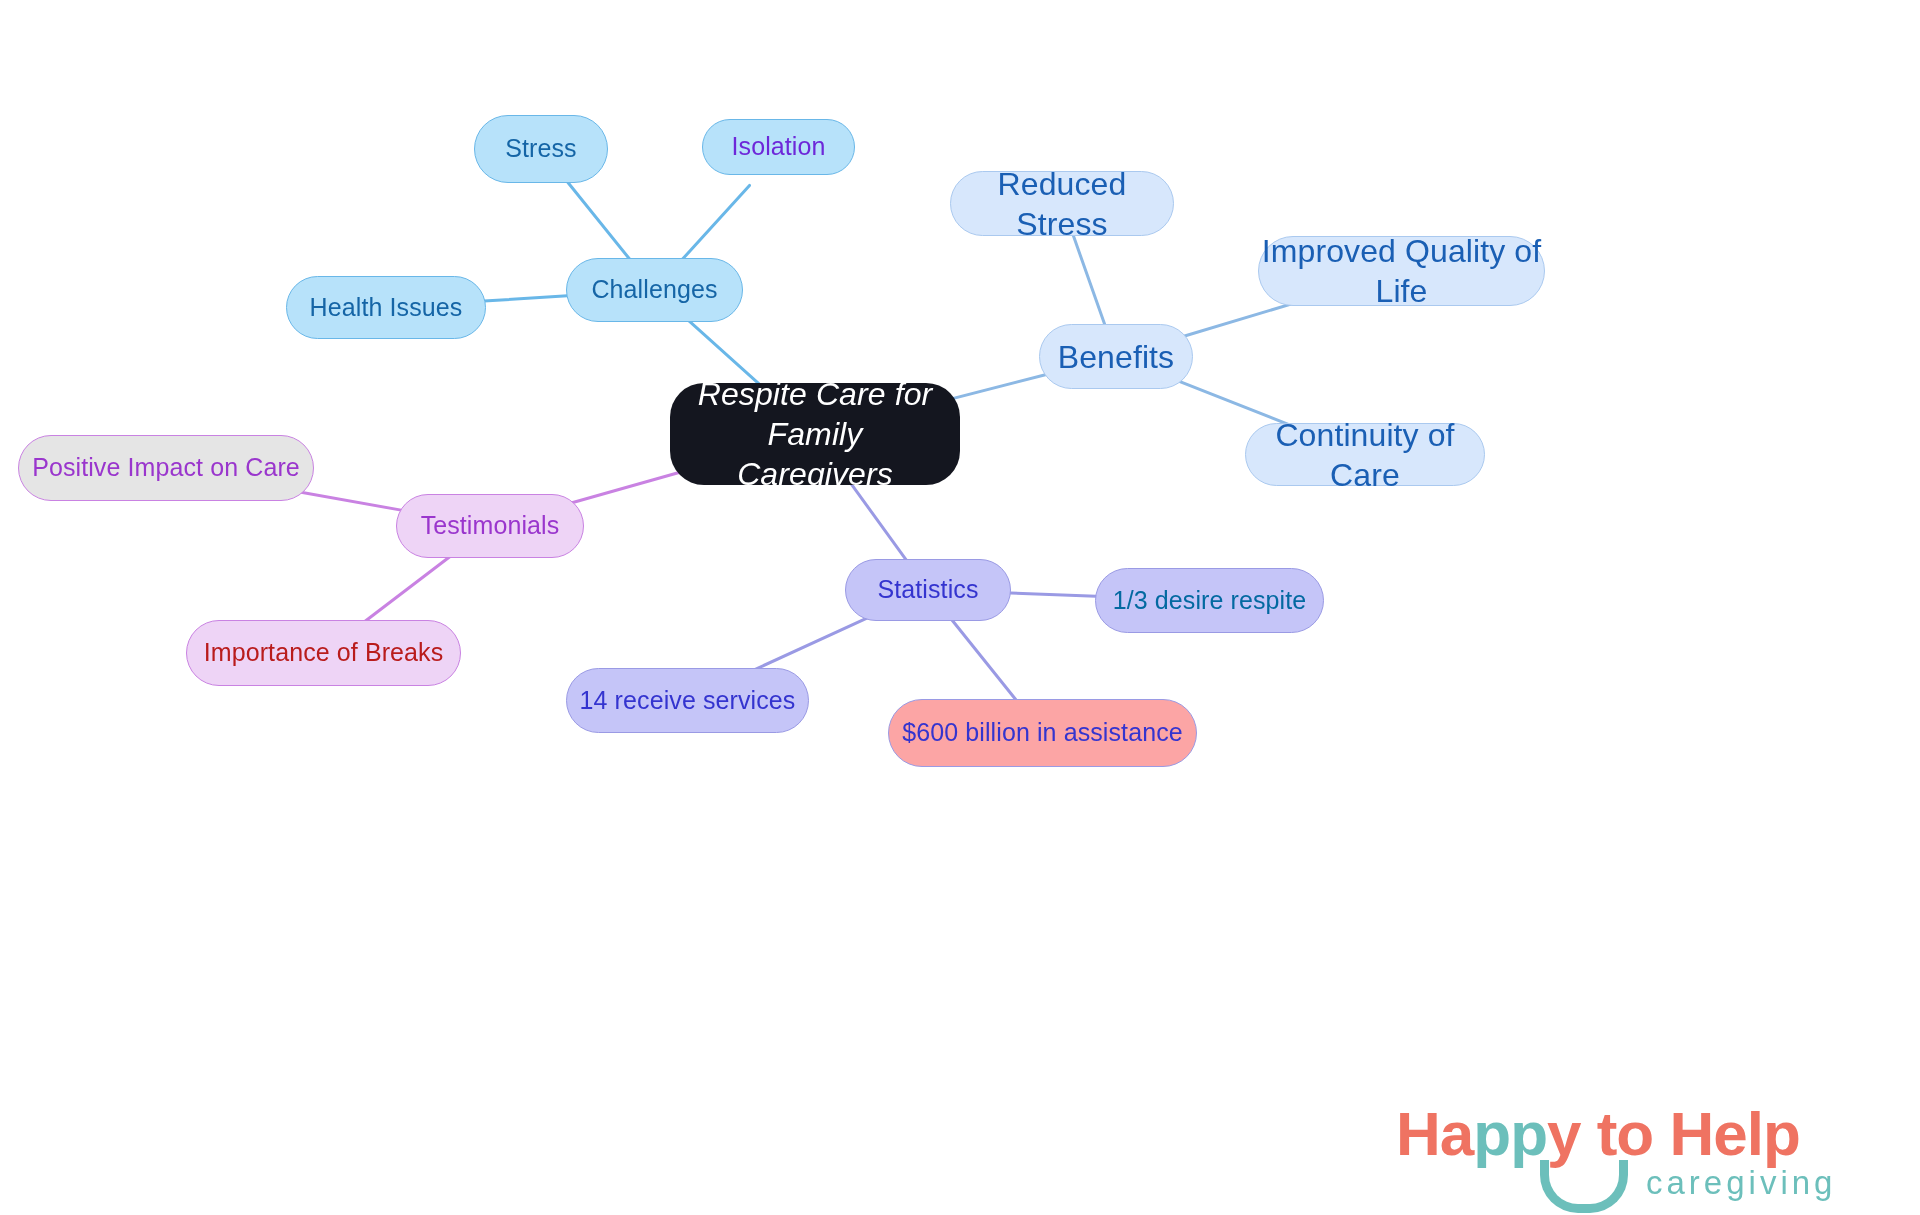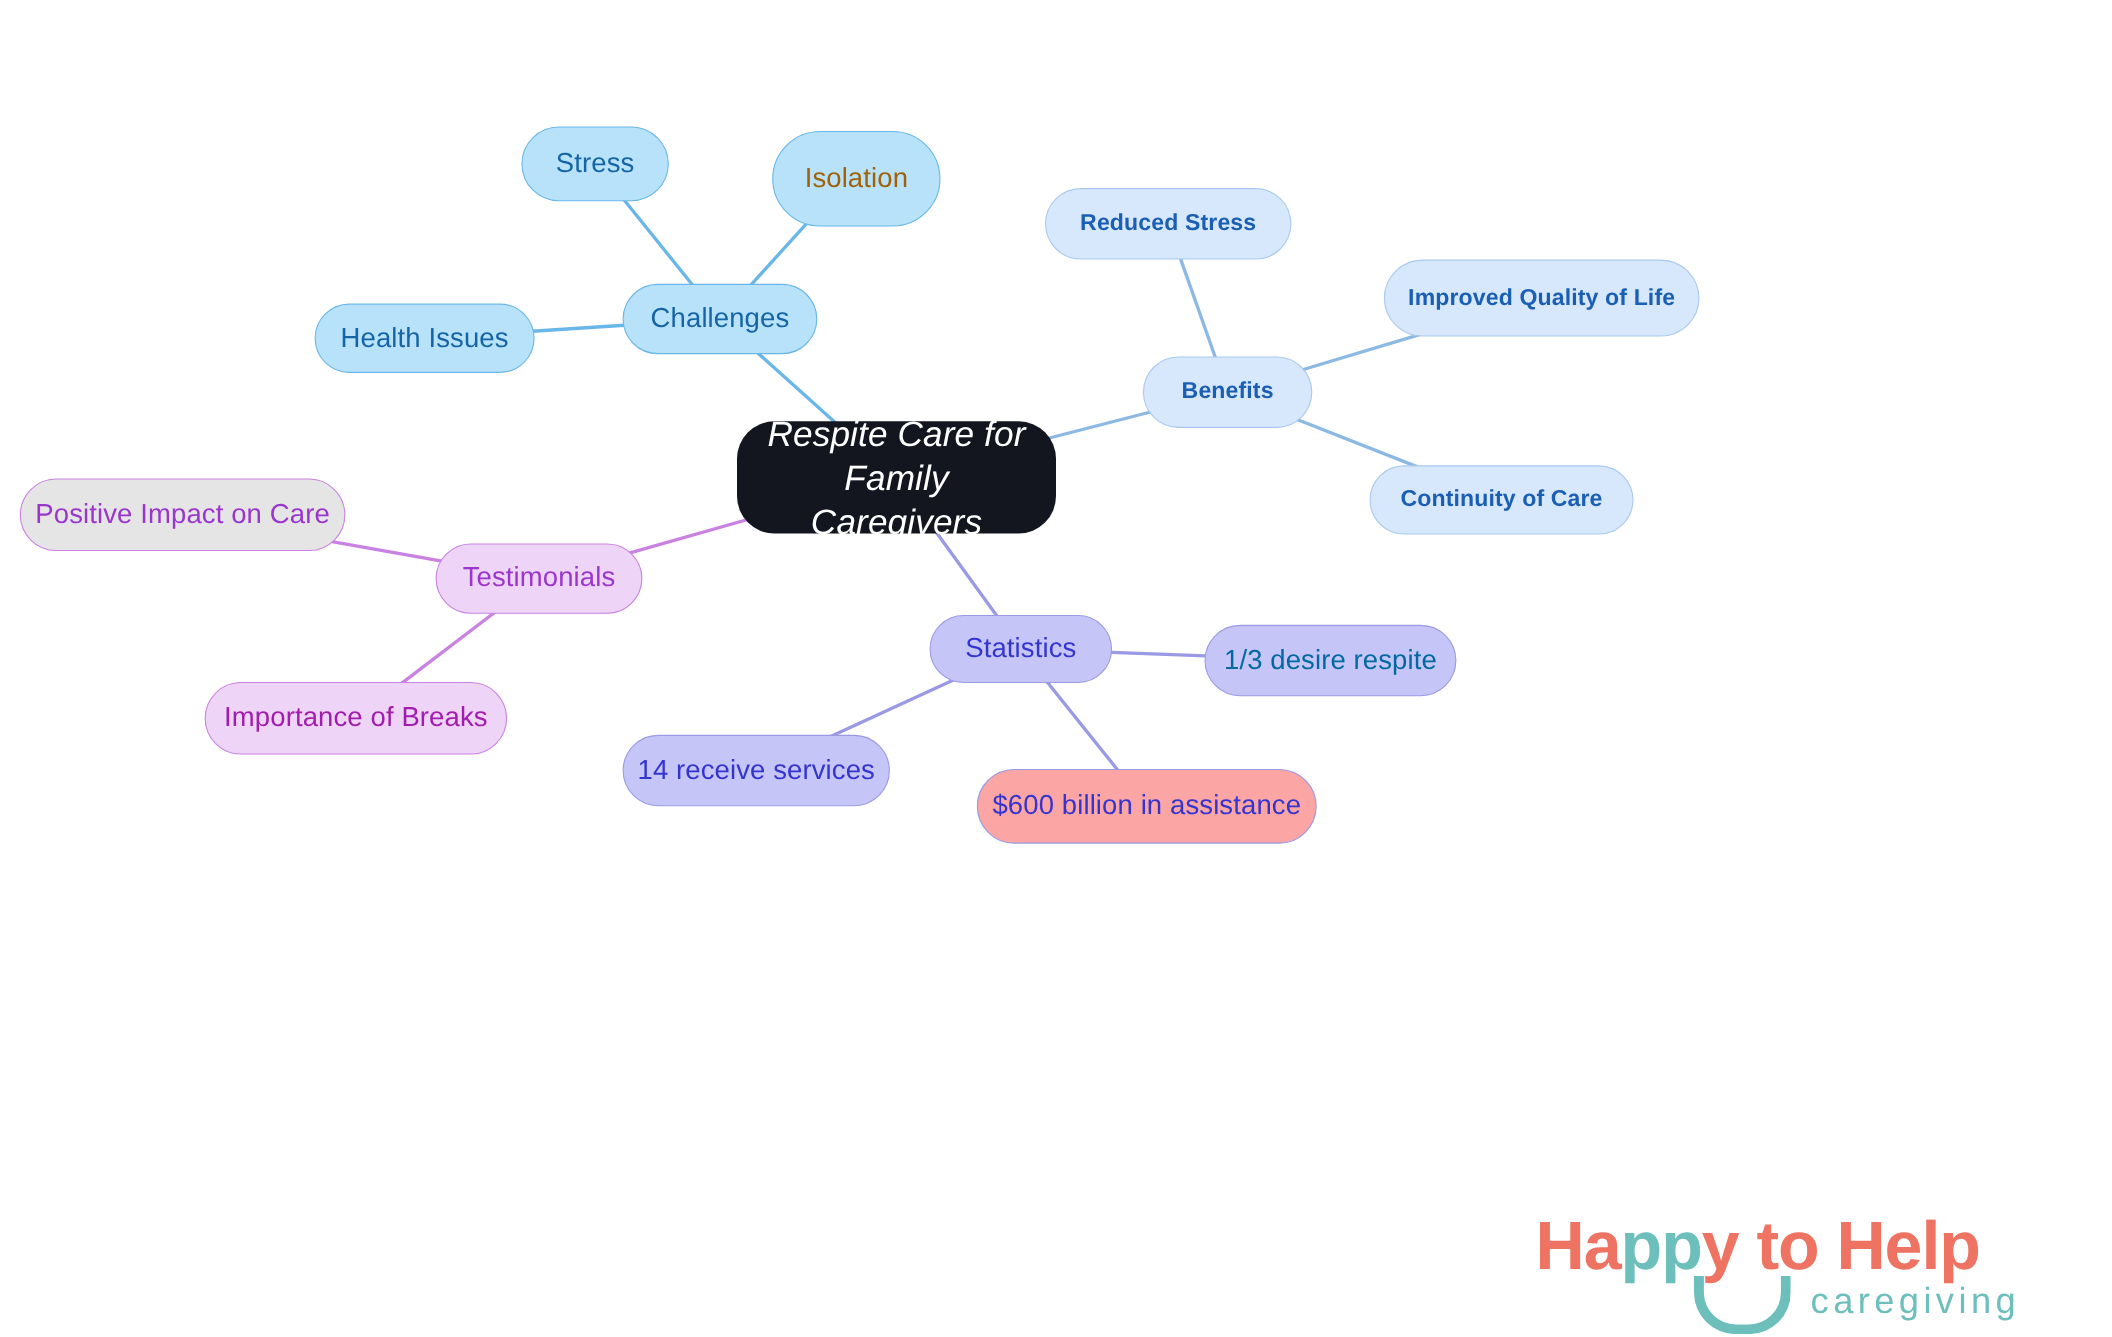--- a/index.html
+++ b/index.html
@@ -53,22 +53,21 @@
   .node.blue {
     background: #b7e2fa;
     border-color: #69b7e8;
     color: #1565a6;
     font-size: 25px;
   }
   .node.softblue {
     background: #d7e7fc;
     border-color: #aac9ef;
     color: #1a5fb4;
-    font-size: 21px;
-    font-weight: bold;
+    font-size: 32px;
   }
   .node.periwinkle {
     background: #c5c5f8;
     border-color: #9a9ae4;
     color: #3434cf;
     font-size: 25px;
   }
   .node.pink {
     background: #eed4f6;
     border-color: #c982e2;
@@ -134,33 +133,33 @@
       <line x1="951.7810233373636" y1="619.700317355834" x2="1015.689258102007" y2="699.515841996393" stroke="#9a9ae4" stroke-width="3" stroke-linecap="round"></line>
       <line x1="702.040464035561" y1="465.9762378730104" x2="562.2765599394488" y2="505.54017380175605" stroke="#c982e2" stroke-width="3" stroke-linecap="round"></line>
       <line x1="406.8016784156463" y1="511.10647329662805" x2="281.40834500595395" y2="488.6595185504485" stroke="#c982e2" stroke-width="3" stroke-linecap="round"></line>
       <line x1="451.68960032583396" y1="555.2217462980125" x2="364.76912260103205" y2="621.5214500280416" stroke="#c982e2" stroke-width="3" stroke-linecap="round"></line>
     </svg>
   <div id="nodes">
       <div class="node root" style="left: 670px; top: 383px; width: 290px; height: 102px; background: rgb(20, 22, 31); color: rgb(255, 255, 255);">Respite Care for Family
 Caregivers</div>
       <div class="node blue" style="left: 566px; top: 258px; width: 177px; height: 64px; background: rgb(183, 226, 250); border-color: rgb(105, 183, 232); color: rgb(21, 101, 166);">Challenges</div>
       <div class="node blue" style="left: 474px; top: 115px; width: 134px; height: 68px; background: rgb(183, 226, 250); border-color: rgb(105, 183, 232); color: rgb(21, 101, 166);">Stress</div>
-      <div class="node blue" style="left: 702px; top: 119px; width: 153px; height: 87px; background: rgb(183, 226, 250); border-color: rgb(105, 183, 232); color: #a16207;">Isolation</div>
+      <div class="node blue" style="left: 702px; top: 119px; width: 153px; height: 56px; background: rgb(183, 226, 250); border-color: rgb(105, 183, 232); color: #6d28d9;">Isolation</div>
       <div class="node blue" style="left: 286px; top: 276px; width: 200px; height: 63px; background: rgb(183, 226, 250); border-color: rgb(105, 183, 232); color: rgb(21, 101, 166);">Health Issues</div>
       <div class="node softblue" style="left: 1039px; top: 324px; width: 154px; height: 65px; background: rgb(215, 231, 252); border-color: rgb(170, 201, 239); color: rgb(26, 95, 180);">Benefits</div>
       <div class="node softblue" style="left: 950px; top: 171px; width: 224px; height: 65px; background: rgb(215, 231, 252); border-color: rgb(170, 201, 239); color: rgb(26, 95, 180);">Reduced Stress</div>
       <div class="node softblue" style="left: 1258px; top: 236px; width: 287px; height: 70px; background: rgb(215, 231, 252); border-color: rgb(170, 201, 239); color: rgb(26, 95, 180);">Improved Quality of Life</div>
       <div class="node softblue" style="left: 1245px; top: 423px; width: 240px; height: 63px; background: rgb(215, 231, 252); border-color: rgb(170, 201, 239); color: rgb(26, 95, 180);">Continuity of Care</div>
       <div class="node periwinkle" style="left: 845px; top: 559px; width: 166px; height: 62px; background: rgb(197, 197, 248); border-color: rgb(154, 154, 228); color: rgb(52, 52, 207);">Statistics</div>
       <div class="node periwinkle" style="left: 1095px; top: 568px; width: 229px; height: 65px; background: rgb(197, 197, 248); border-color: rgb(154, 154, 228); color: #0369a1;">1/3 desire respite</div>
       <div class="node periwinkle" style="left: 566px; top: 668px; width: 243px; height: 65px; background: rgb(197, 197, 248); border-color: rgb(154, 154, 228); color: rgb(52, 52, 207);">14 receive services</div>
       <div class="node periwinkle" style="left: 888px; top: 699px; width: 309px; height: 68px; background: #fca5a5; border-color: rgb(154, 154, 228); color: rgb(52, 52, 207);">$600 billion in assistance</div>
       <div class="node pink" style="left: 396px; top: 494px; width: 188px; height: 64px; background: rgb(238, 212, 246); border-color: rgb(201, 130, 226); color: rgb(154, 54, 205);">Testimonials</div>
       <div class="node pink" style="left: 18px; top: 435px; width: 296px; height: 66px; background: #e5e5e5; border-color: rgb(201, 130, 226); color: rgb(154, 54, 205);">Positive Impact on Care</div>
-      <div class="node pink" style="left: 186px; top: 620px; width: 275px; height: 66px; background: rgb(238, 212, 246); border-color: rgb(201, 130, 226); color: #a21caf;">Importance of Breaks</div>
+      <div class="node pink" style="left: 186px; top: 620px; width: 275px; height: 66px; background: rgb(238, 212, 246); border-color: rgb(201, 130, 226); color: #b91c1c;">Importance of Breaks</div>
     </div>
 
   <div id="logo">
     <div class="logo-main"><span>Ha</span><span class="teal">pp</span><span>y to Help</span></div>
     <div id="logo-smile"></div>
     <div class="logo-sub">caregiving</div>
   </div>
 </div>
 
 </body></html>

